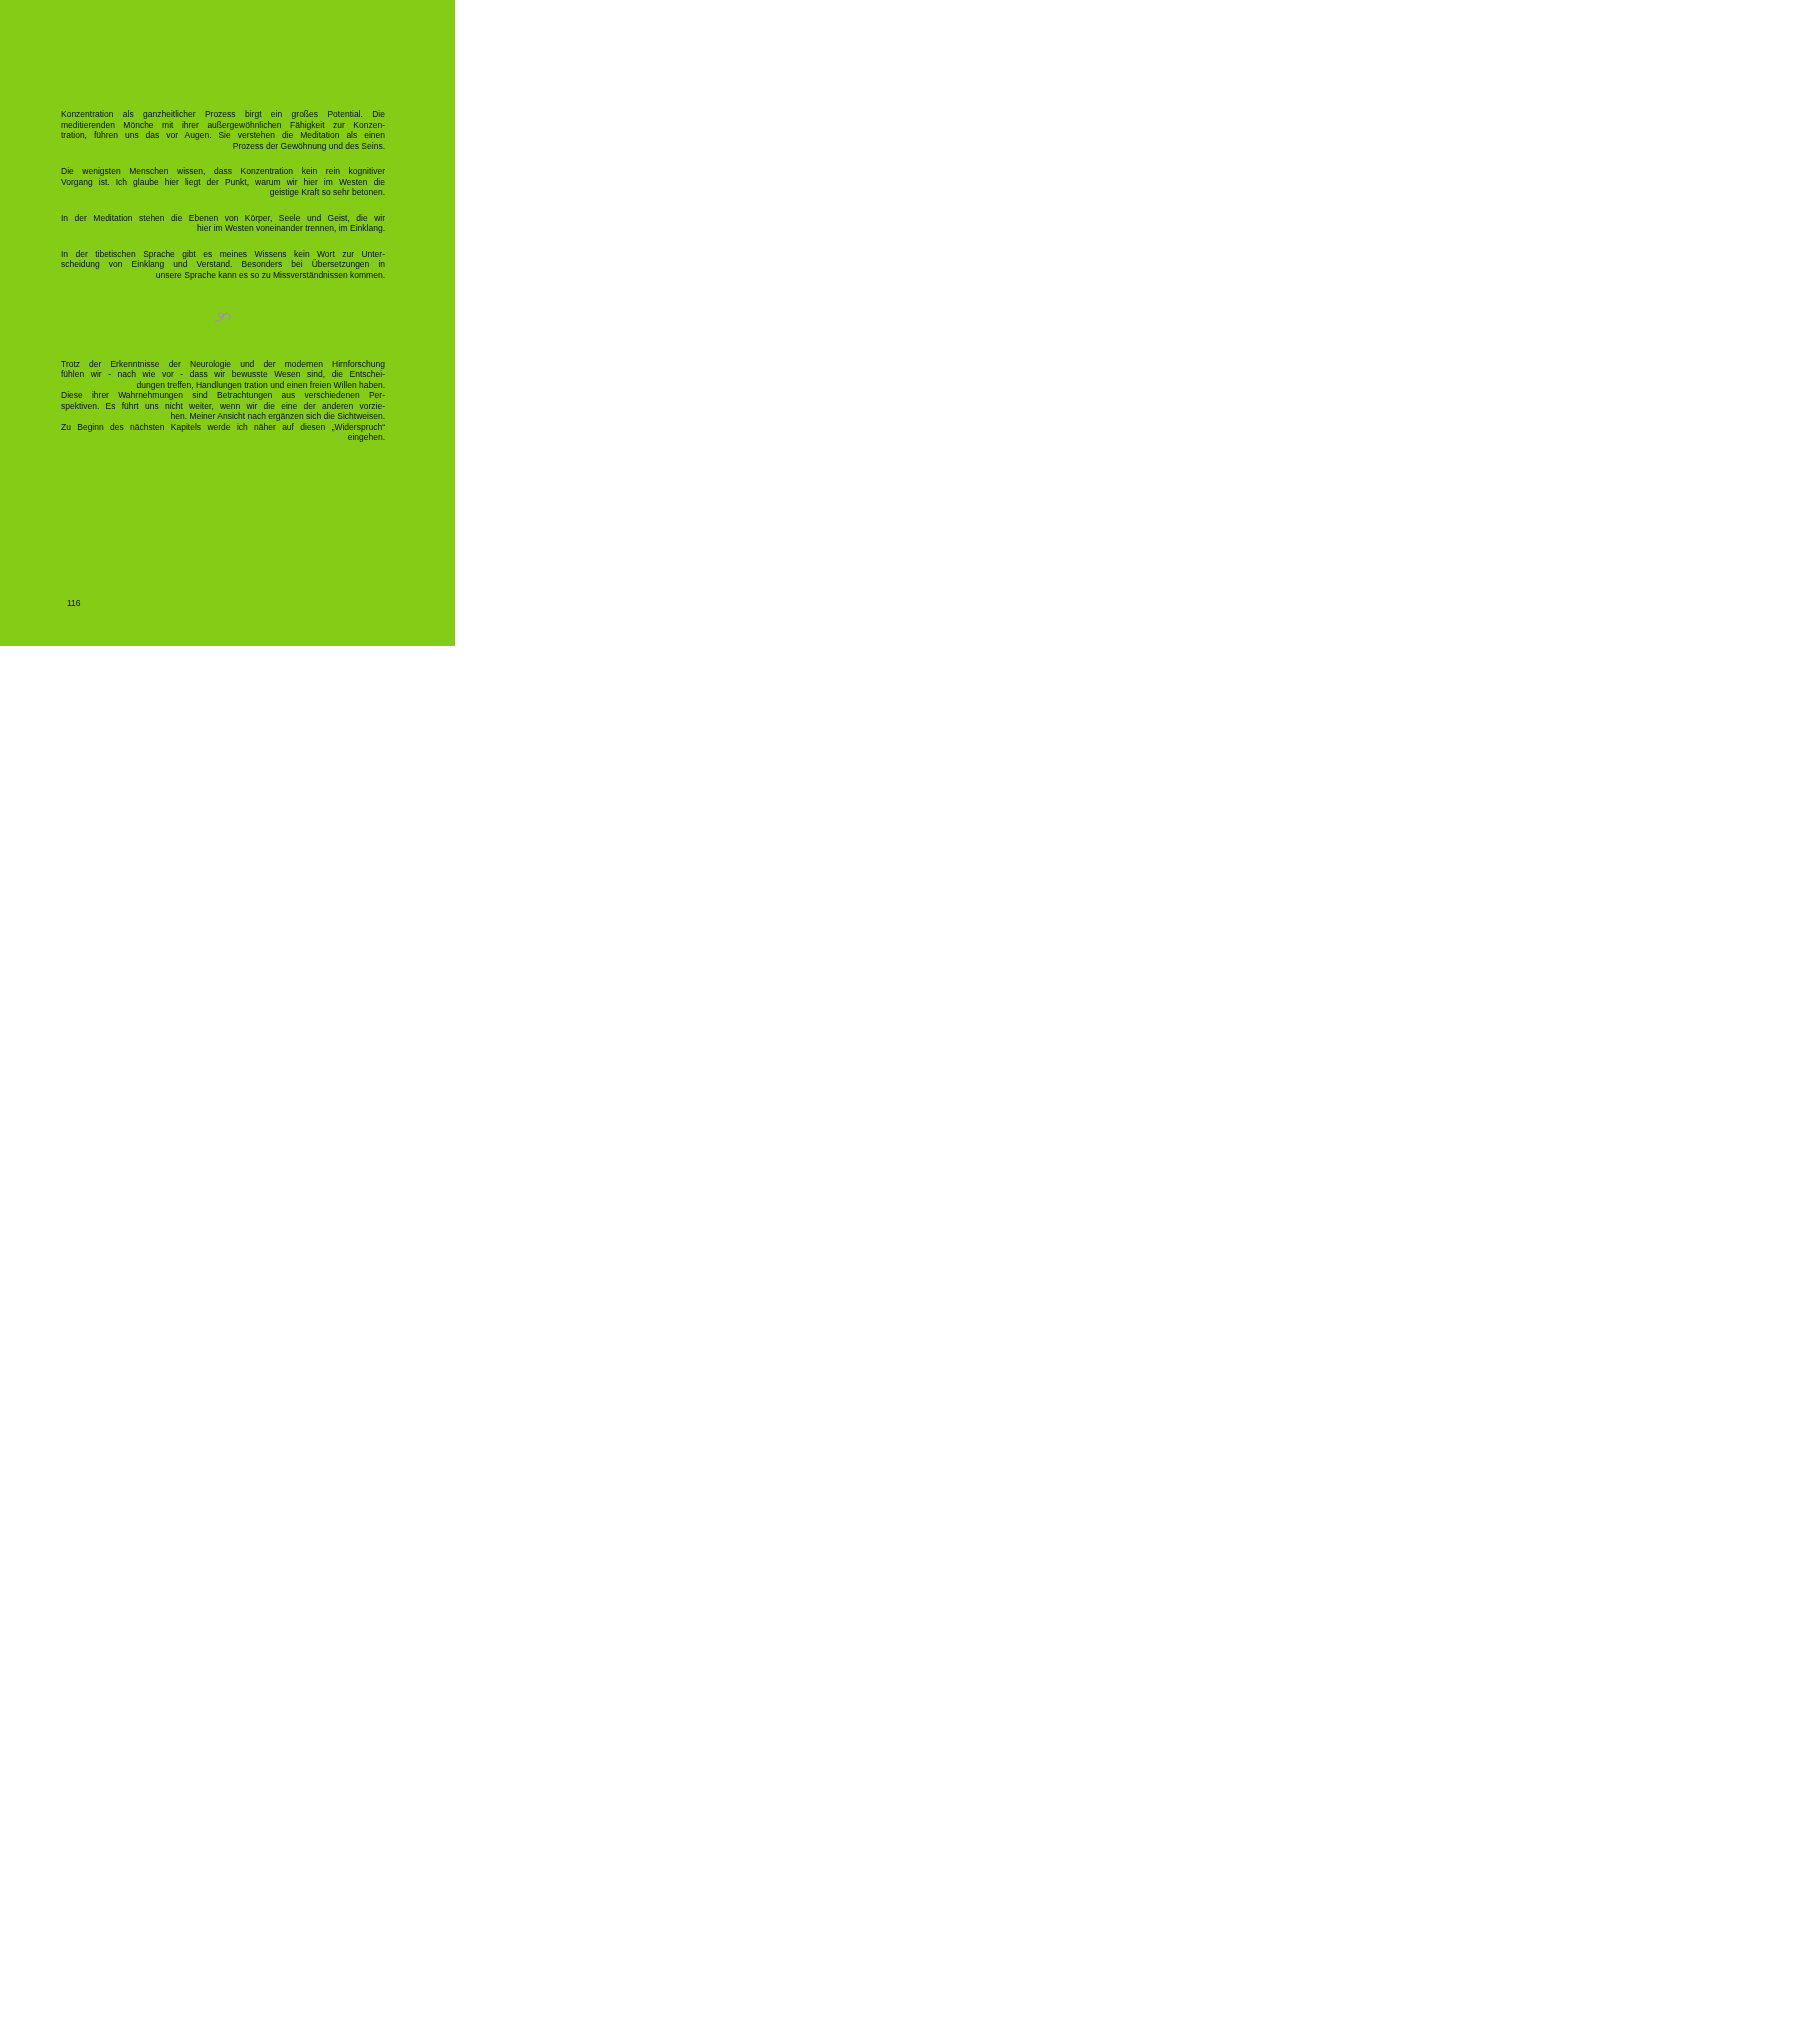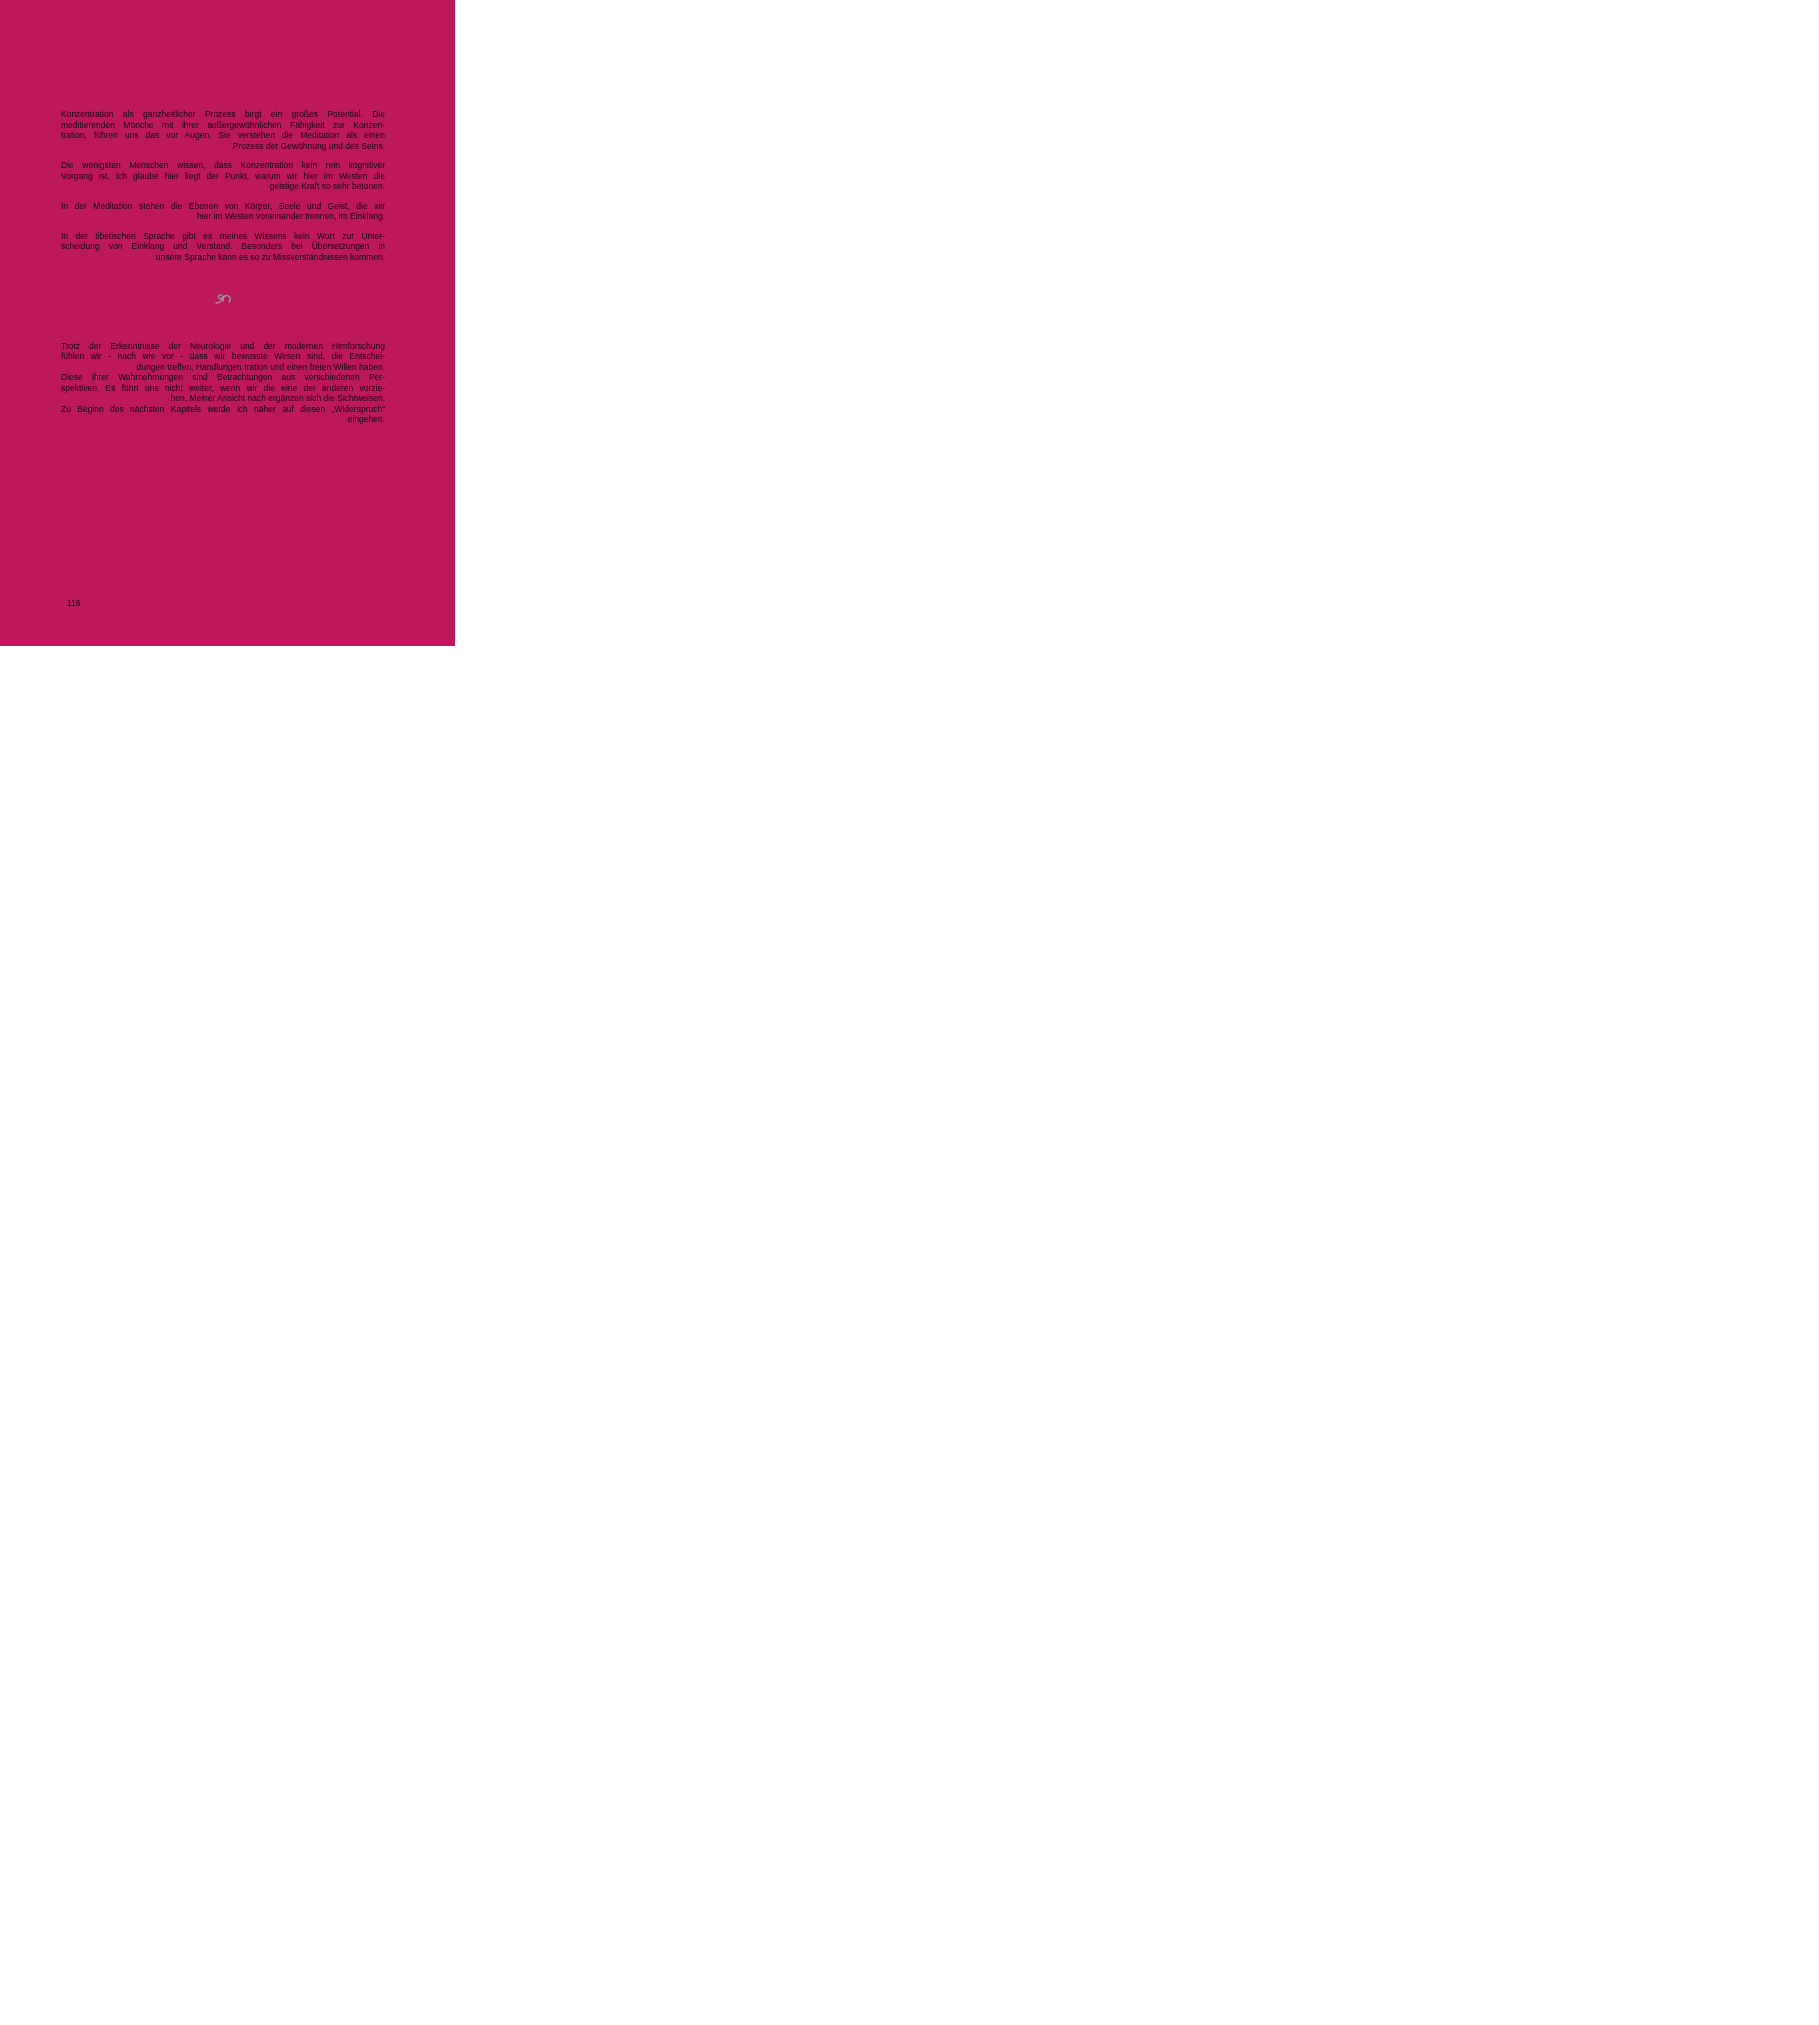--- a/index.html
+++ b/index.html
@@ -1,32 +1,32 @@
 <!DOCTYPE html>
 <html lang="de" style="font-size:6.5px"><head>
 <meta charset="utf-8">
 <style>
   html, body { margin: 0; padding: 0; background: #ffffff; }
   .page {
     position: relative;
     width: 455px;
     height: 646px;
-    background: #be185d;
+    background: #84cc16;
     font-family: "Liberation Sans", sans-serif;
     color: #0b0b0b;
     overflow: hidden;
   }
   .text-block {
     position: absolute;
     left: 61px;
     top: 109px;
     width: 324px;
   }
   .para { margin: 0; }
-  .para + .para { margin-top: 9px; }
+  .para + .para { margin-top: 15px; }
   .line {
     font-size: 8.5px;
     line-height: 10.5px;
     text-align: right;
     white-space: normal;
   }
   .line.j {
     text-align: justify;
     text-align-last: justify;
   }

